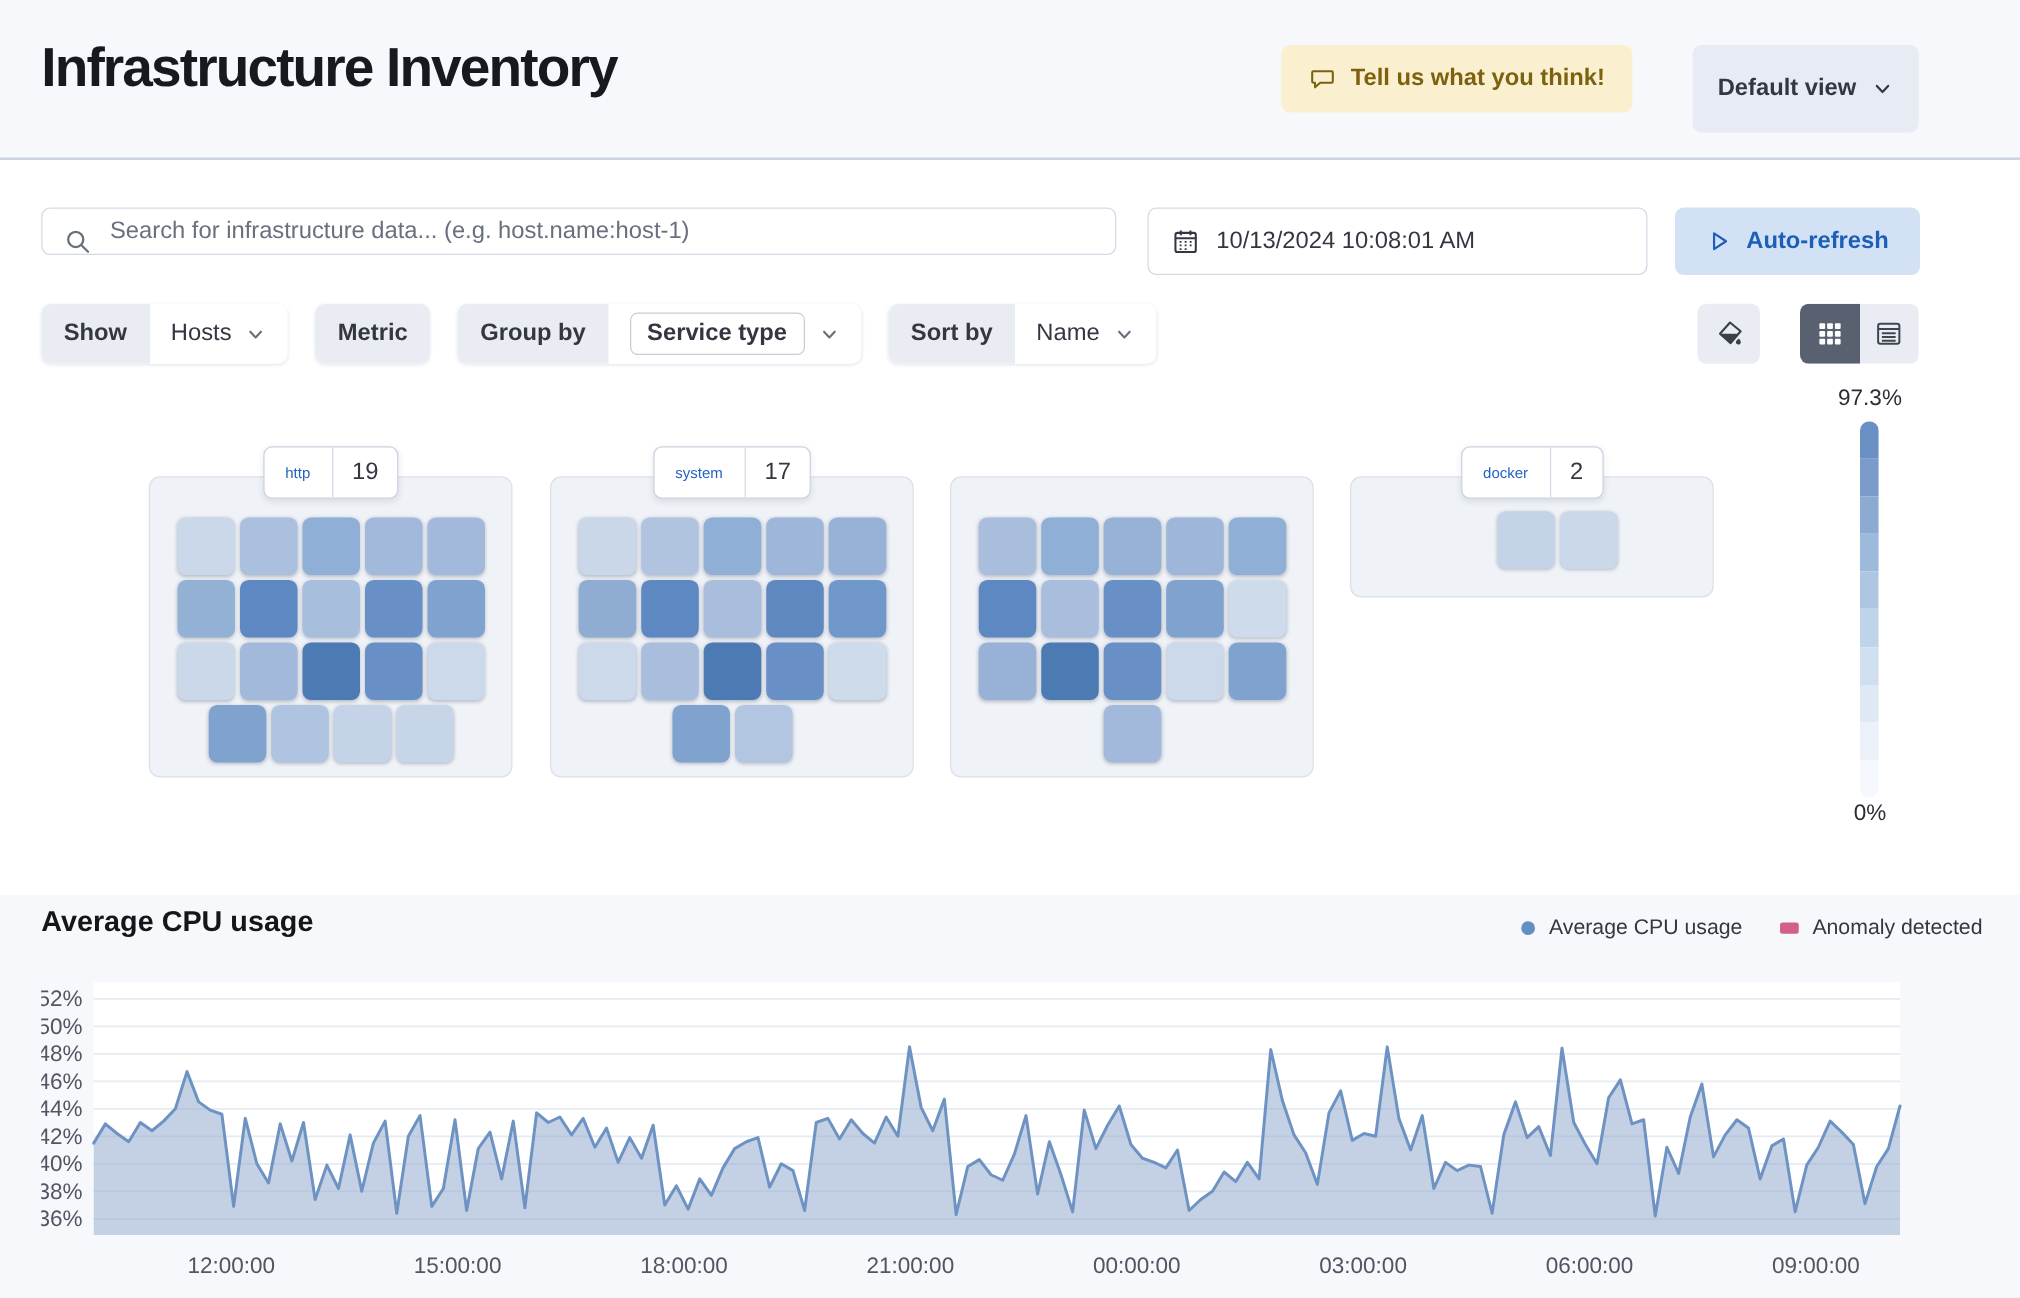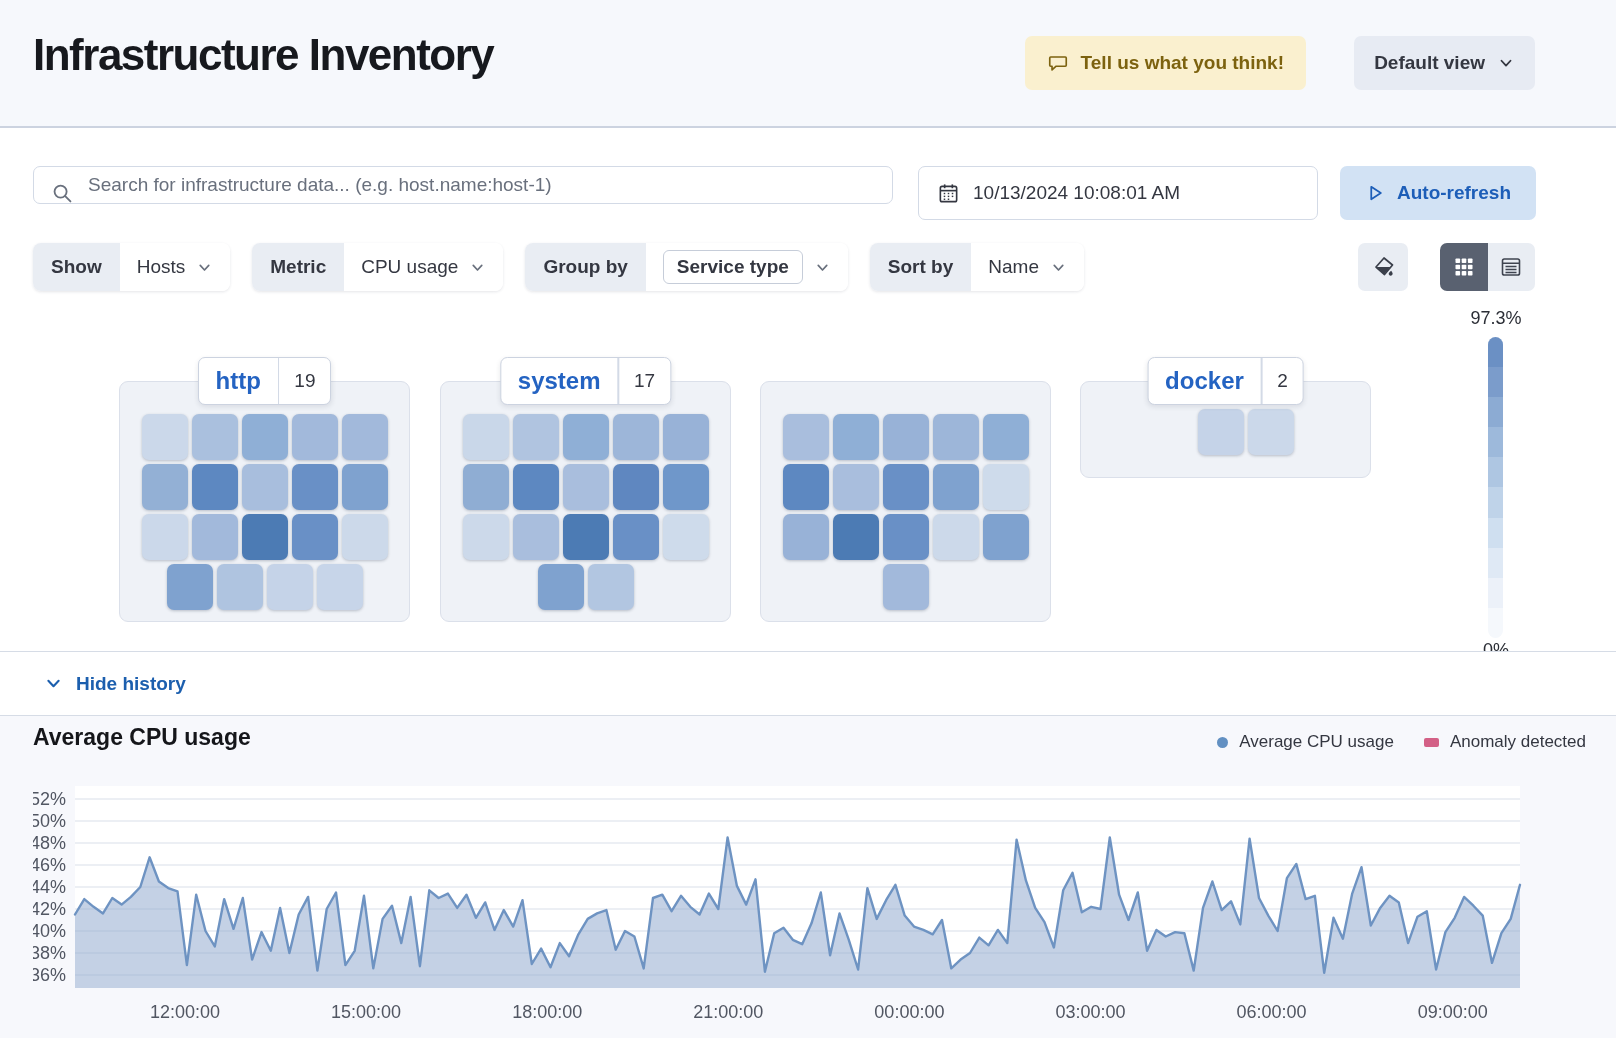--- a/index.html
+++ b/index.html
@@ -7,21 +7,21 @@
         font-family:"Liberation Sans", sans-serif;color:#343741;}
 
   
   .app-header{position:absolute;left:0;top:0;width:1616px;height:128px;background:#f6f8fc;
               border-bottom:2px solid #ccd3e0;box-sizing:border-box;}
   .page-title{position:absolute;left:33px;top:30px;font-size:44px;font-weight:800;color:#17191e;
               letter-spacing:-1.5px;}
   .feedback-btn{position:absolute;right:310px;top:36px;height:54px;padding:0 22px;border-radius:7px;
                 background:#faf0cf;color:#7c620f;font-size:19px;font-weight:700;display:flex;
                 align-items:center;gap:12px;border:none;cursor:pointer;}
-  .view-btn{position:absolute;right:81px;top:36px;height:54px;padding:0 20px;border-radius:7px;
+  .view-btn{position:absolute;right:81px;top:36px;height:70px;padding:0 20px;border-radius:7px;
             background:#e7ebf3;color:#343741;font-size:19px;font-weight:700;display:flex;
             align-items:center;gap:12px;border:none;cursor:pointer;}
 
   
   .search-box{position:absolute;left:33px;top:166px;width:860px;height:38px;box-sizing:border-box;}
   .search-box input{width:100%;height:100%;box-sizing:border-box;border:1.5px solid #d3dae6;
                     border-radius:7px;padding:0 16px 0 54px;font-size:19px;color:#343741;
                     font-family:"Liberation Sans", sans-serif;background:#fff;outline:none;}
   .search-box input::placeholder{color:#69707d;}
   .search-icon{position:absolute;left:18px;top:16px;}
@@ -58,21 +58,21 @@
   .scale-bar div{flex:1;}
   .scale-min{position:absolute;left:1446px;top:640px;width:100px;text-align:center;font-size:18px;color:#2b2e36;}
 
   
   .groups-row{position:absolute;left:0;top:0;width:1616px;height:0;}
   .group-box{position:absolute;width:291px;box-sizing:border-box;background:#eff2f7;
              border:1.5px solid #dbe0ea;border-radius:9px;}
   .group-pill{position:absolute;top:-25px;left:50%;transform:translateX(-50%);display:flex;
               align-items:center;background:#fff;border:1.5px solid #ccd3e0;border-radius:7px;
               box-shadow:0 2px 5px rgba(30,40,60,.10);white-space:nowrap;}
-  .group-pill .gname{padding:9px 17px;color:#2463c2;font-weight:700;font-size:24px;cursor:pointer;}
+  .group-pill .gname{padding:9px 17px;color:#2463c2;font-weight:400;font-size:12px;cursor:pointer;}
   .group-pill .gdiv{width:1.5px;align-self:stretch;background:#d3dae6;}
   .group-pill .gcount{padding:9px 15px;color:#343741;font-size:19px;}
   .tiles{display:flex;flex-direction:column;gap:4px;align-items:center;}
   .tile-row{display:flex;gap:4px;justify-content:center;}
   .tile{width:46px;height:46px;border-radius:7px;box-shadow:0 1px 3px rgba(40,55,80,.28);cursor:pointer;}
 
   
   .history-bar{position:absolute;left:0;top:651px;width:1616px;height:65px;background:#fff;
                border-top:1.5px solid #d6dce6;border-bottom:1.5px solid #d6dce6;box-sizing:border-box;
                display:flex;align-items:center;}
@@ -161,28 +161,20 @@
           <span>Hosts</span>
           <span class="chev" style="display: flex;">
             <svg width="17" height="17" viewBox="0 0 24 24" fill="none" stroke="#69707d" stroke-width="2.4" stroke-linecap="round" stroke-linejoin="round">
               <polyline points="6 9 12 15.5 18 9"></polyline>
             </svg>
           </span>
         </span>
       </div>
       <div class="filter-group">
         <span class="filter-label">Metric</span>
-        <span class="filter-value">
-          <span>CPU usage</span>
-          <span class="chev" style="display: flex;">
-            <svg width="17" height="17" viewBox="0 0 24 24" fill="none" stroke="#69707d" stroke-width="2.4" stroke-linecap="round" stroke-linejoin="round">
-              <polyline points="6 9 12 15.5 18 9"></polyline>
-            </svg>
-          </span>
-        </span>
       </div>
       <div class="filter-group">
         <span class="filter-label">Group by</span>
         <span class="filter-value">
           <span class="pill">Service type</span>
           <span class="chev" style="display: flex;">
             <svg width="17" height="17" viewBox="0 0 24 24" fill="none" stroke="#69707d" stroke-width="2.4" stroke-linecap="round" stroke-linejoin="round">
               <polyline points="6 9 12 15.5 18 9"></polyline>
             </svg>
           </span>
@@ -358,30 +350,20 @@
         </div>
         <div class="tiles" style="padding-top: 27px;">
           <div class="tile-row">
             <div class="tile" style="background: rgb(197, 211, 232);"></div>
             <div class="tile" style="background: rgb(203, 216, 234);"></div>
           </div>
         </div>
       </div>
     </div>
 
-  <div class="history-bar">
-    <a class="history-link">
-      <span style="display:flex">
-        <svg width="19" height="19" viewBox="0 0 24 24" fill="none" stroke="#1c5fae" stroke-width="2.6" stroke-linecap="round" stroke-linejoin="round">
-            <polyline points="5.5 8.5 12 15.5 18.5 8.5"></polyline>
-          </svg>
-      </span>
-      <span>Hide history</span>
-    </a>
-  </div>
 
   <div class="history">
     <div class="chart-title">Average CPU usage</div>
     <div class="chart-legend" id="chart-legend">
         <div class="legend-item">
           <span class="legend-dot" style="background: rgb(98, 144, 194);"></span>
           <span>Average CPU usage</span>
         </div>
         <div class="legend-item">
           <span class="legend-bar" style="background: rgb(211, 96, 134);"></span>

